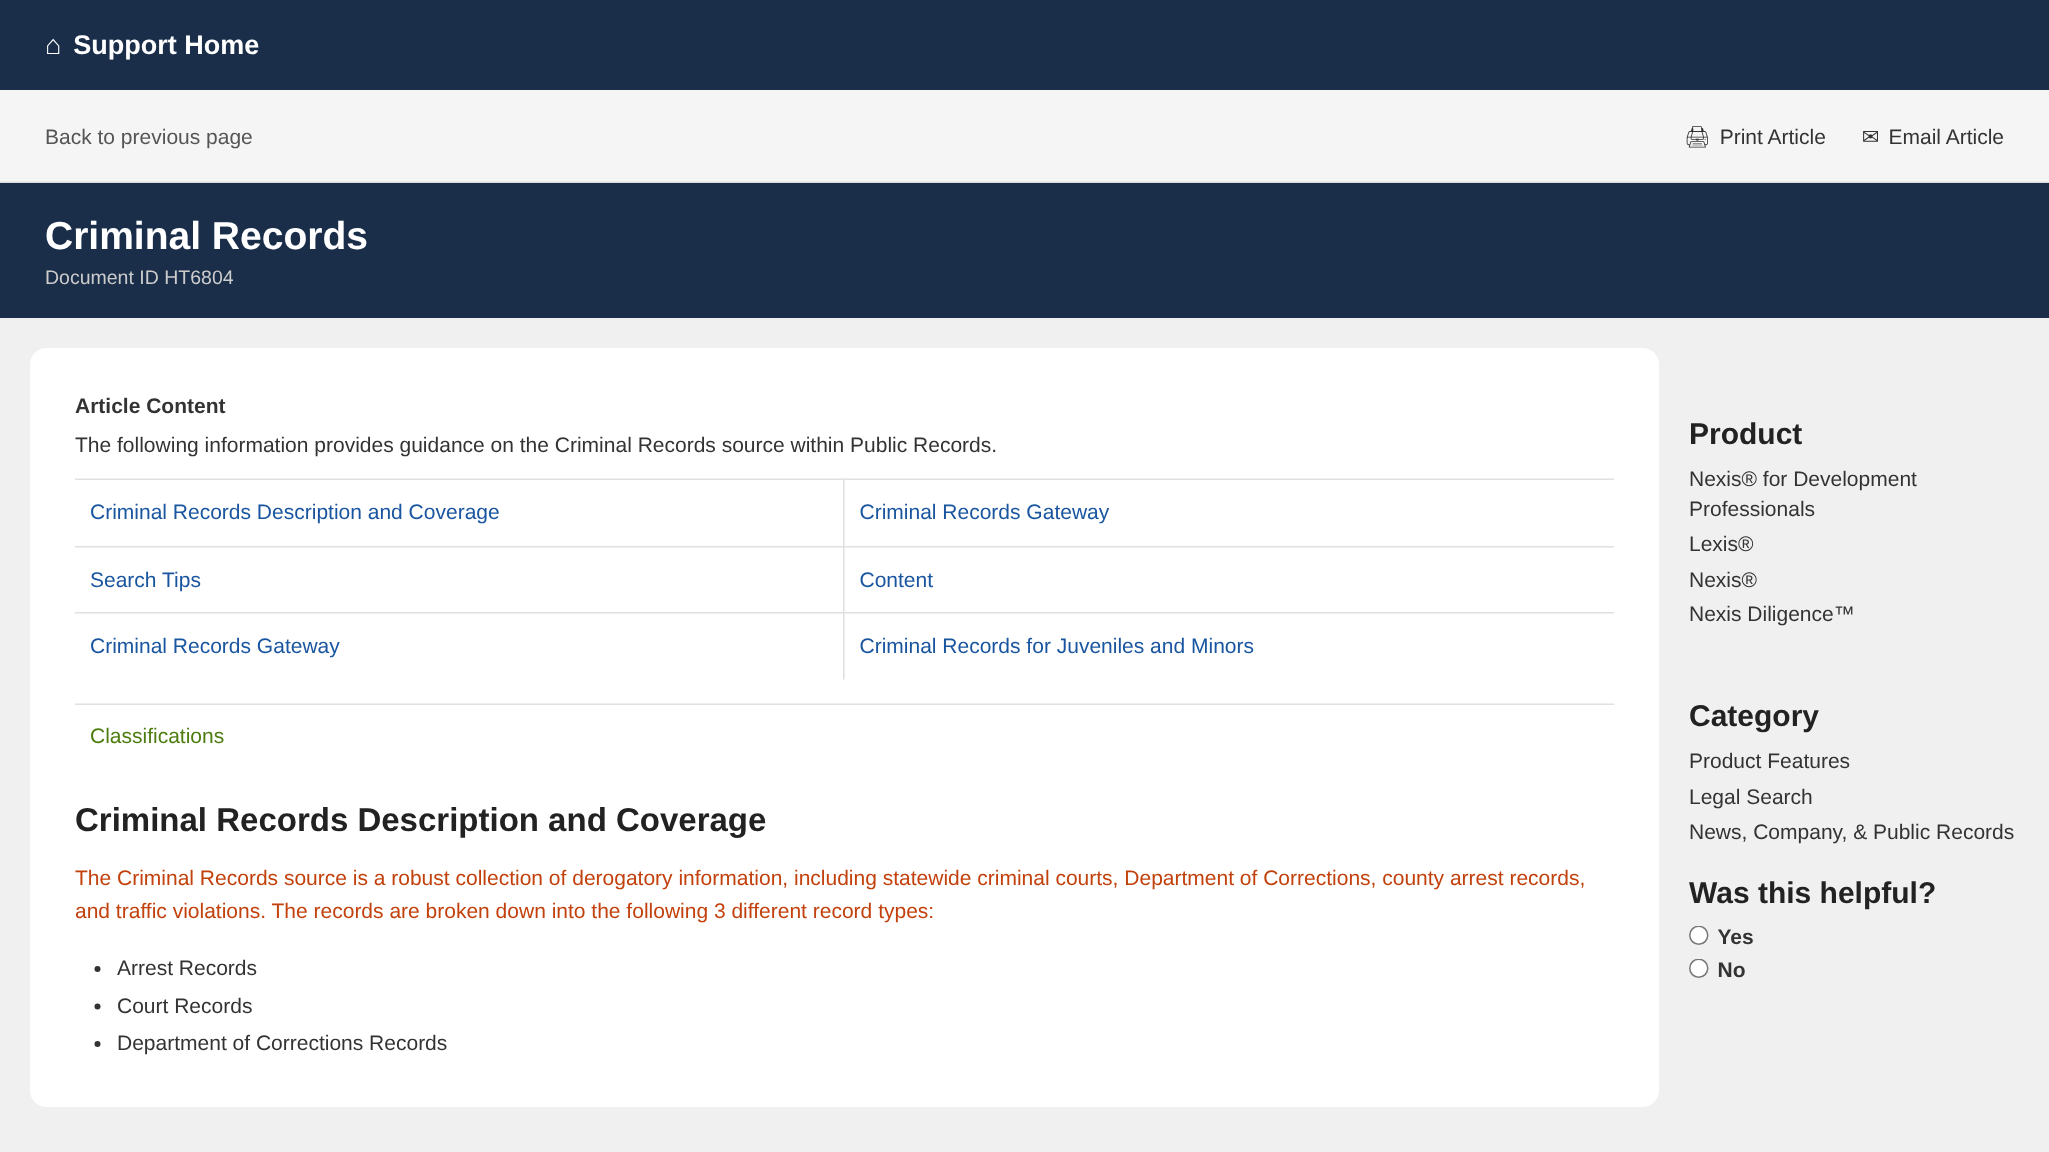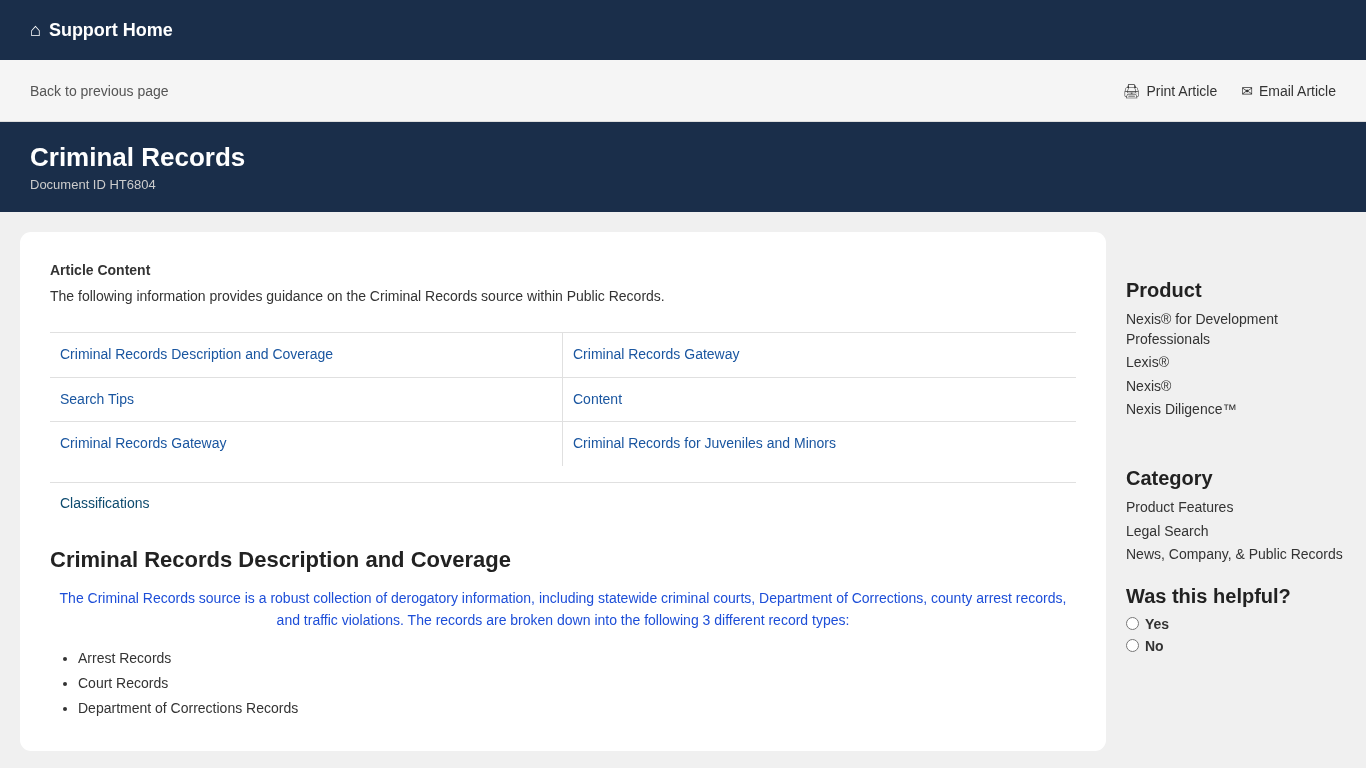--- a/index.html
+++ b/index.html
@@ -89,21 +89,21 @@
       border-radius: 11px;
     }
     .article-content-label {
       font-weight: bold;
       font-size: 14px;
       margin-bottom: 8px;
     }
     .article-intro {
       font-size: 14px;
       color: #333;
-      margin-bottom: 25px;
+      margin-bottom: 12px;
       line-height: 1.5;
     }
 
     
     .toc-grid {
       display: grid;
       grid-template-columns: 1fr 1fr;
       gap: 0;
       margin-bottom: 16px;
     }
@@ -120,38 +120,37 @@
       font-size: 14px;
       line-height: 1.4;
     }
 
     
     .toc-cell-full {
       border-top: 1px solid #e0e0e0;
       padding: 12px 10px;
     }
     .toc-cell-full a {
-      color: #0c4a6e;
+      color: #4d7c0f;
       text-decoration: none;
       font-size: 14px;
     }
 
     
     .section-heading {
       font-size: 22px;
       font-weight: bold;
       color: #222;
       margin: 24px 0 14px 0;
     }
     .section-body {
       font-size: 14px;
-      color: #1d4ed8;
+      color: #c2410c;
       line-height: 1.6;
       margin-bottom: 14px;
-      text-align: center;
     }
     .article-list {
       list-style: disc;
       padding-left: 28px;
     }
     .article-list li {
       font-size: 14px;
       color: #333;
       line-height: 1.8;
     }

